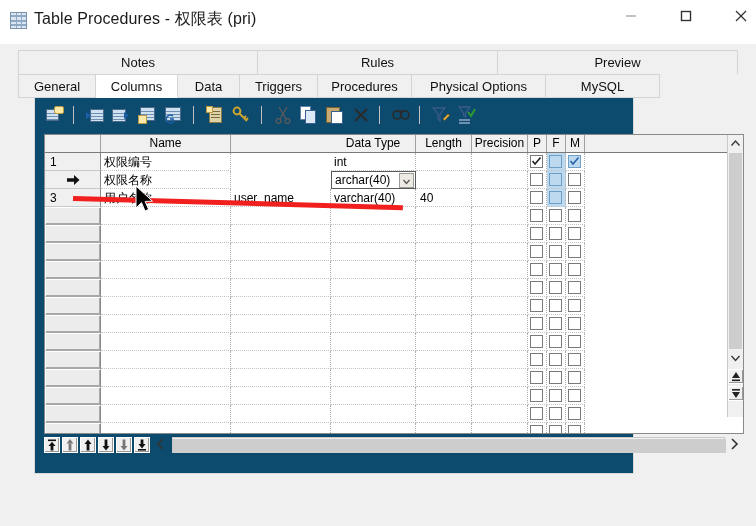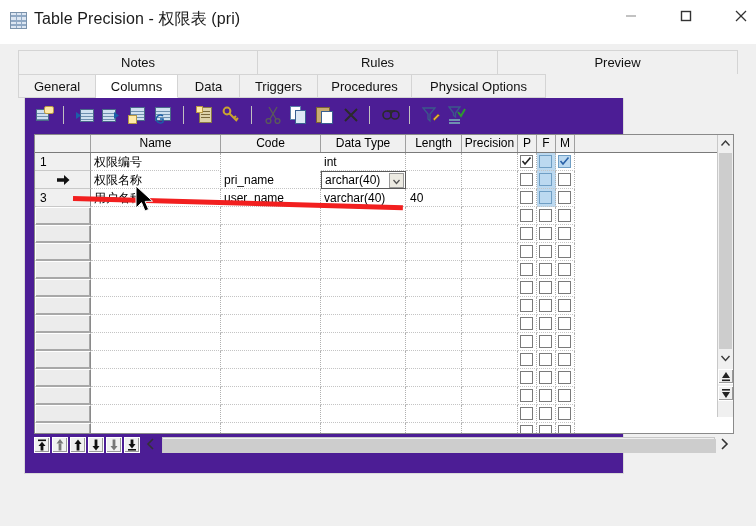--- a/index.html
+++ b/index.html
@@ -37,21 +37,21 @@
   .tab{
     height:24px;line-height:24px;text-align:center;
     background:#f0f0f0;border:1px solid #d4d4d4;border-left:none;
     box-sizing:border-box;font-size:13px;color:#111;cursor:default;white-space:nowrap;
   }
   .tab:first-child{border-left:1px solid #d4d4d4;}
   .tabrow.top .tab{border-bottom:none;}
   .tab.active{background:#ffffff;border-bottom-color:#ffffff;font-weight:normal;}
 
   
-  .panel{position:absolute;left:24px;top:98px;width:600px;height:376px;background:#4c1d95;
+  .panel{position:absolute;left:34px;top:98px;width:600px;height:376px;background:#0c4a6e;
          border:1px solid #d9d9d9;border-top:none;box-sizing:border-box;}
 
   
   .toolbar{position:absolute;left:0;top:0;width:718px;height:34px;}
   .tbtn{position:absolute;top:5px;width:24px;height:24px;cursor:default;}
   .tsep{position:absolute;top:8px;width:1px;height:18px;background:#c0c0c0;}
 
   
   .ic{position:absolute;left:3px;top:3px;width:18px;height:18px;}
   .gridico{position:absolute;border:1px solid #4a6a8a;box-sizing:border-box;background:#cfe0f0;}
@@ -117,21 +117,21 @@
 
   <div class="titlebar">
     <div class="title-ico">
       <div class="frame"></div>
         <div class="hbar"></div>
         <div class="hbar2"></div>
       <div class="hbar3"></div>
         <div class="vbar"></div>
         <div class="vbar2"></div>
     </div>
-    <div class="title-txt">Table Precision - 权限表 (pri)</div>
+    <div class="title-txt">Table Procedures - 权限表 (pri)</div>
 
     <div class="wbtn wmin">
       <svg width="12" height="12" viewBox="0 0 12 12">
           <line x1="1" y1="6" x2="11" y2="6" stroke="#9a9a9a" stroke-width="1.2"></line>
         </svg>
     </div>
     <div class="wbtn wmax">
       <svg width="12" height="12" viewBox="0 0 12 12">
           <rect x="1.5" y="1.5" width="9" height="9" fill="none" stroke="#333" stroke-width="1.4"></rect>
         </svg>
@@ -150,20 +150,21 @@
       <div class="tab" style="width:240px">Rules</div>
       <div class="tab" style="width:240px">Preview</div>
     </div>
     <div class="tabrow bot">
       <div class="tab" style="width:78px">General</div>
       <div class="tab active" style="width:82px">Columns</div>
       <div class="tab" style="width:62px">Data</div>
       <div class="tab" style="width:78px">Triggers</div>
       <div class="tab" style="width:94px">Procedures</div>
       <div class="tab" style="width:134px">Physical Options</div>
+      <div class="tab" style="width:114px">MySQL</div>
     </div>
   </div>
 
   <div class="panel">
 
     <div class="toolbar">
 
       <div class="tbtn" style="left:8px">
         <div class="ic">
           <div class="gridico" style="left:0;top:3px;width:13px;height:12px;">
@@ -290,21 +291,20 @@
               <rect x="1" y="16" width="11" height="2" fill="#6f90b0"></rect>
             </svg></div>
       </div>
     </div>
 
     <div class="grid">
 
       <div class="hdr">
         <div class="hcell" style="left:0;width:56px"></div>
         <div class="hcell" style="left:56px;width:130px">Name</div>
-        <div class="hcell" style="left:186px;width:100px">Code</div>
         <div class="hcell" style="left:286px;width:85px">Data Type</div>
         <div class="hcell" style="left:371px;width:56px">Length</div>
         <div class="hcell" style="left:427px;width:56px">Precision</div>
         <div class="hcell" style="left:483px;width:19px">P</div>
         <div class="hcell" style="left:502px;width:19px">F</div>
         <div class="hcell" style="left:521px;width:19px">M</div>
         <div class="hcell" style="left:540px;width:144px;border-right:none"></div>
       </div>
 
       <div class="rows">
@@ -338,21 +338,20 @@
 
         <div class="row" style="top:18px">
           <div class="rowhdr">
             <div class="rowarrow">
               <svg width="13" height="12" viewBox="0 0 13 12">
                   <path d="M0 4.2 L7 4.2 L7 1 L12.5 6 L7 11 L7 7.8 L0 7.8 Z" fill="#111"></path>
                 </svg>
             </div>
           </div>
           <div class="cell" style="left:56px;width:130px">权限名称</div>
-          <div class="cell" style="left:186px;width:100px">pri_name</div>
           <div class="editcell" style="left:286px;width:85px">
             <span class="txt">archar(40)</span>
             <div class="ddbtn">
               <svg width="13" height="13" viewBox="0 0 13 13" style="position:absolute;left:0;top:1px">
                   <path d="M3.5 5 L6.5 8.5 L9.5 5" fill="none" stroke="#555" stroke-width="1.3"></path>
                 </svg>
             </div>
           </div>
           <div class="cell num" style="left:371px;width:56px"></div>
           <div class="cell num" style="left:427px;width:56px"></div>

